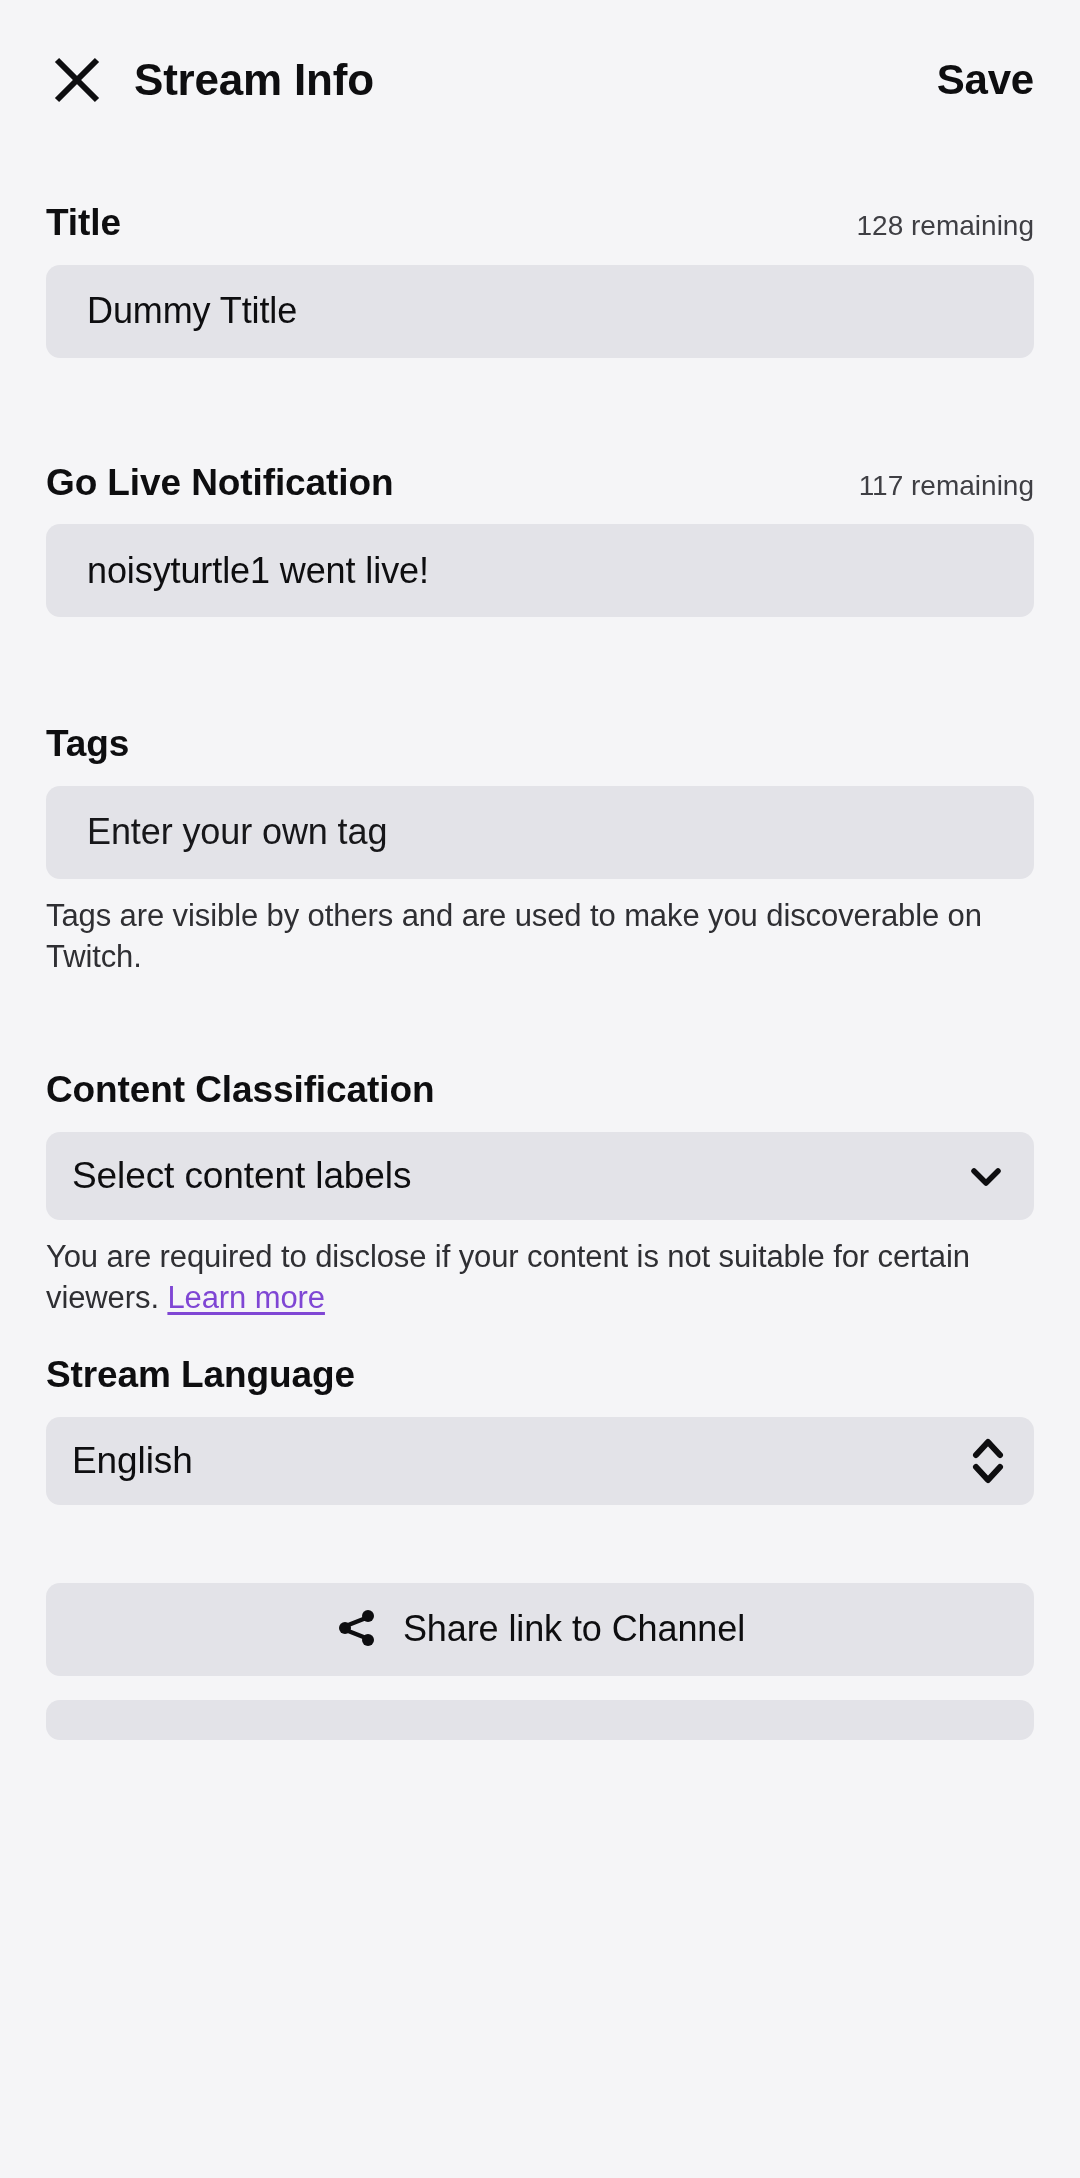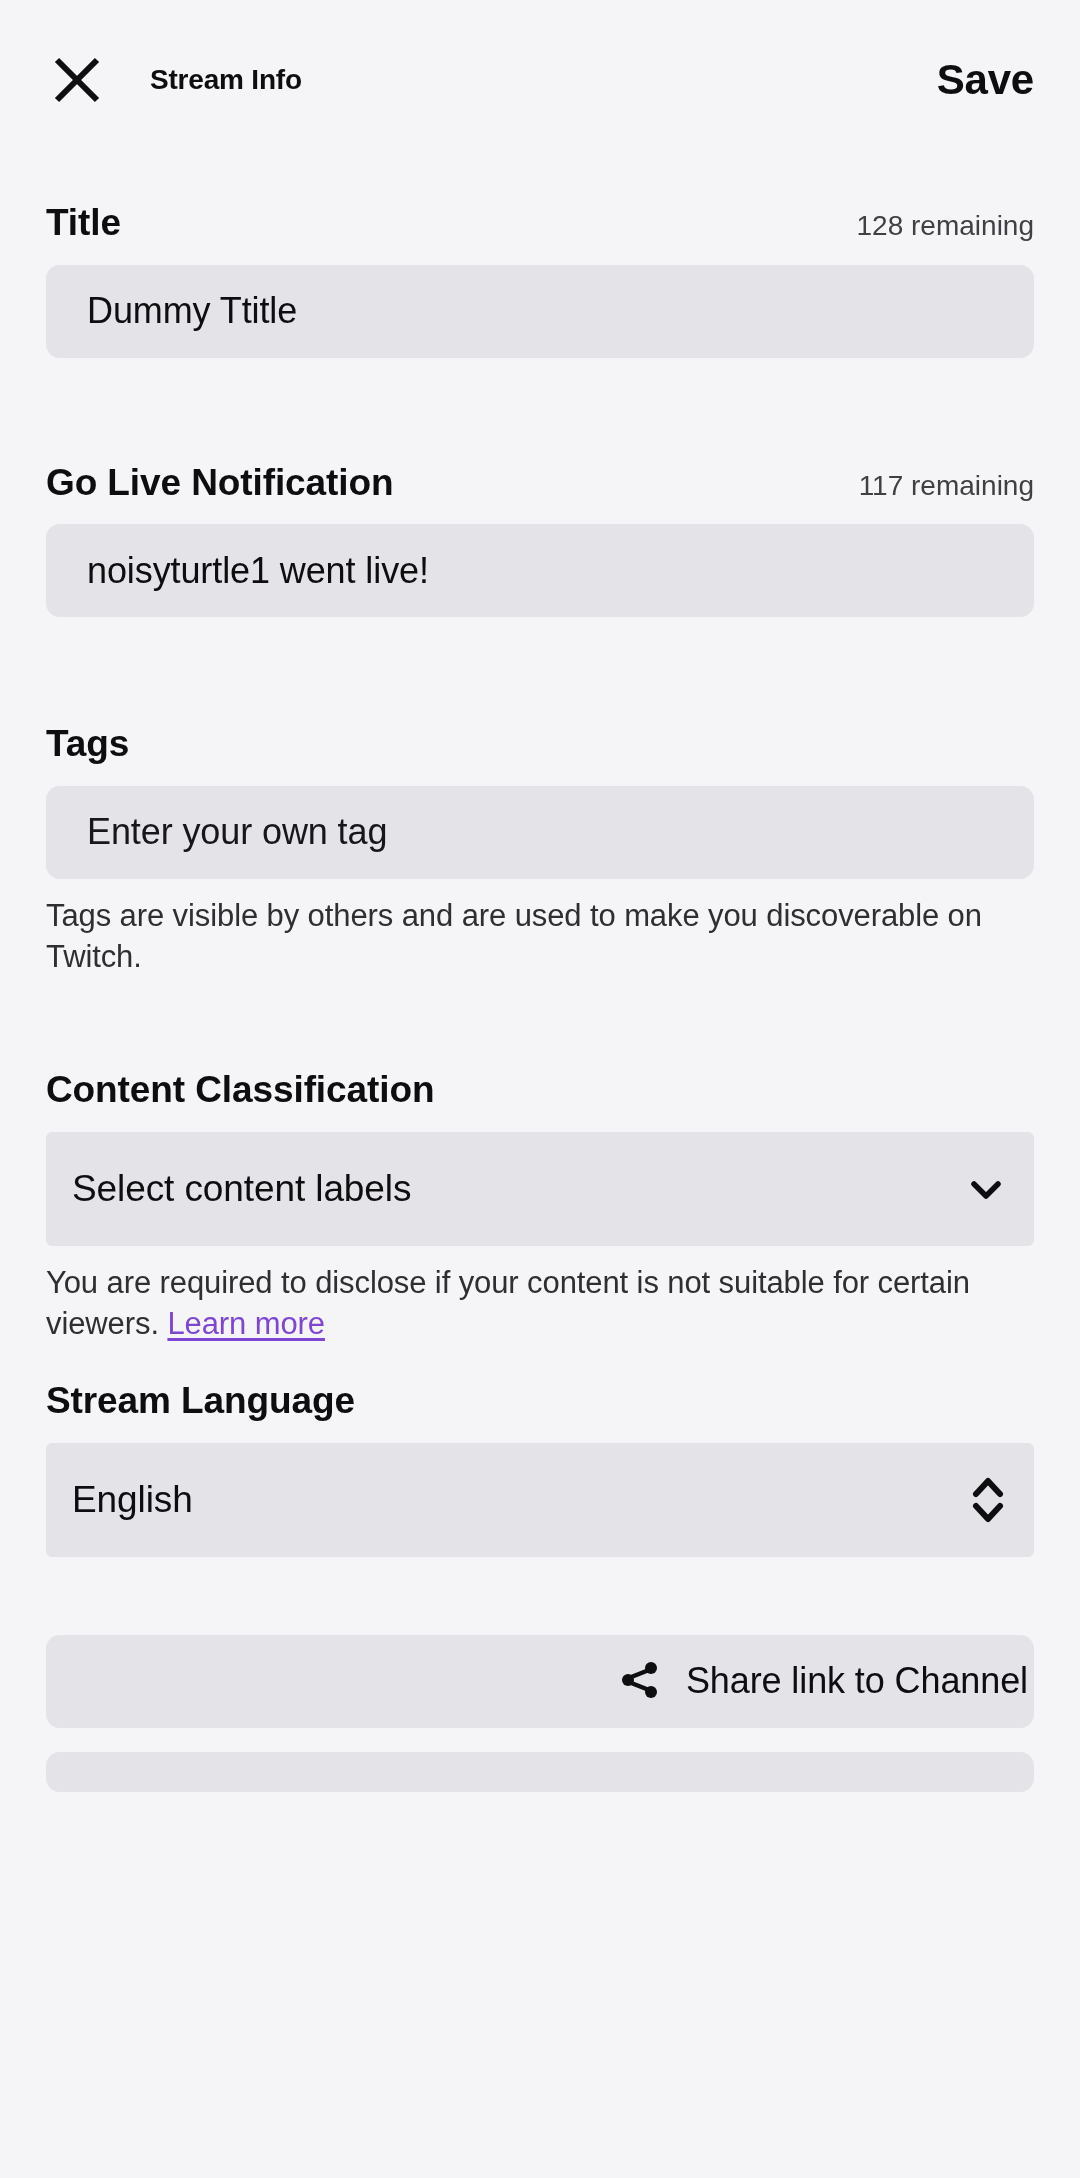--- a/index.html
+++ b/index.html
@@ -34,24 +34,24 @@
     width: 62px;
     height: 62px;
     display: flex;
     align-items: center;
     justify-content: center;
     cursor: pointer;
     flex: 0 0 auto;
   }
   .close-btn svg { display: block; }
   .header-title {
-    font-size: 28px;
+    font-size: 44px;
     font-weight: 700;
     letter-spacing: -0.2px;
-    margin-left: 42px;
+    margin-left: 26px;
     line-height: 1;
     white-space: nowrap;
   }
   .save-btn {
     margin-left: auto;
     font-size: 42px;
     font-weight: 700;
     letter-spacing: -0.2px;
     cursor: pointer;
     background: none;
@@ -116,22 +116,22 @@
     color: #2f2f33;
     letter-spacing: -0.1px;
     max-width: 1000px;
   }
 
   .search-icon { margin-right: 10px; display: flex; align-items: center; }
 
   .select-box {
     margin-top: 20px;
     background: #e3e3e8;
-    border-radius: 6px;
-    height: 114px;
+    border-radius: 14px;
+    height: 88px;
     display: flex;
     align-items: center;
     justify-content: space-between;
     padding: 0 26px;
     box-sizing: border-box;
     cursor: pointer;
   }
   .select-value {
     font-size: 37px;
     color: #0e0e10;
@@ -146,21 +146,21 @@
     cursor: pointer;
   }
 
   .share-btn {
     margin: 0 46px;
     background: #e3e3e8;
     border-radius: 14px;
     height: 93px;
     display: flex;
     align-items: center;
-    justify-content: flex-end;
+    justify-content: center;
     gap: 24px;
     cursor: pointer;
     border: 0;
     width: calc(100% - 92px);
     box-sizing: border-box;
     font-family: inherit;
   }
   .share-label {
     font-size: 36px;
     color: #0e0e10;

